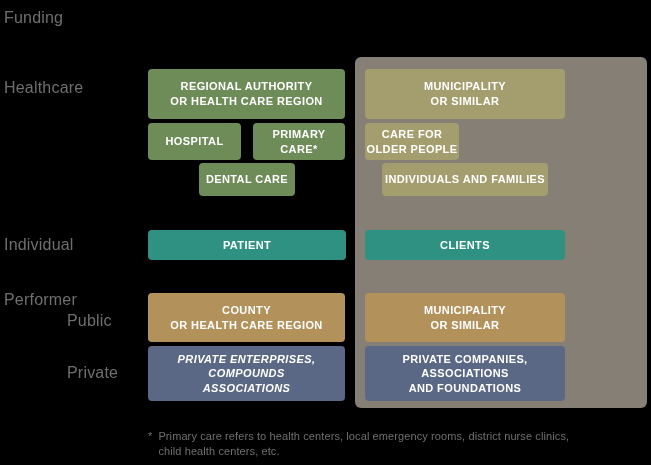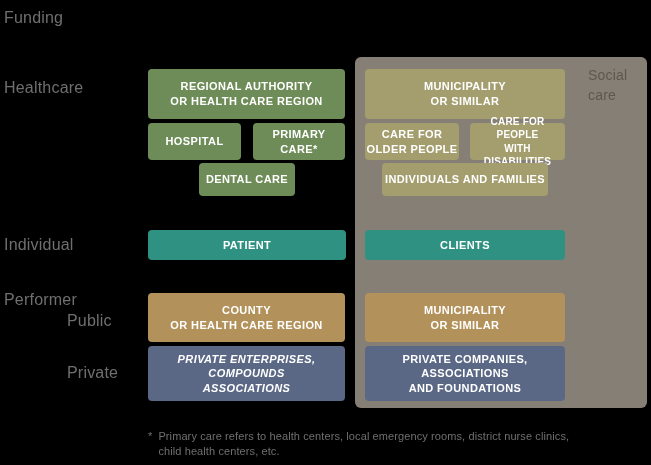--- a/index.html
+++ b/index.html
@@ -109,41 +109,37 @@
 
   <div class="row-label l-funding">Funding</div>
   <div class="row-label l-healthcare">Healthcare</div>
   <div class="row-label l-individual">Individual</div>
   <div class="row-label l-performer">Performer</div>
   <div class="row-label l-public">Public</div>
   <div class="row-label l-private">Private</div>
 
 
   <div class="panel"></div>
-  <div class="panel-label">Social
-care</div>
 
   <div class="box c-green b-regional">REGIONAL AUTHORITY
 OR HEALTH CARE REGION</div>
   <div class="box c-green b-hospital">HOSPITAL</div>
   <div class="box c-green b-primary">PRIMARY CARE*</div>
   <div class="box c-green b-dental">DENTAL CARE</div>
   <div class="box c-teal b-patient">PATIENT</div>
   <div class="box c-gold b-county">COUNTY
 OR HEALTH CARE REGION</div>
   <div class="box c-blue b-priv-ent">PRIVATE ENTERPRISES,
 COMPOUNDS
 ASSOCIATIONS</div>
 
   <div class="box c-olive b-muni-top">MUNICIPALITY
 OR SIMILAR</div>
   <div class="box c-olive b-care-older">CARE FOR
 OLDER PEOPLE</div>
-  <div class="box c-olive small-text b-care-disab">CARE FOR PEOPLE
-WITH DISABILITIES</div>
   <div class="box c-olive b-indiv-fam">INDIVIDUALS AND FAMILIES</div>
   <div class="box c-teal b-clients">CLIENTS</div>
   <div class="box c-gold b-muni-bottom">MUNICIPALITY
 OR SIMILAR</div>
   <div class="box c-blue b-priv-comp">PRIVATE COMPANIES,
 ASSOCIATIONS
 AND FOUNDATIONS</div>
 
   <div class="footnote">
     <span class="marker">*</span>

